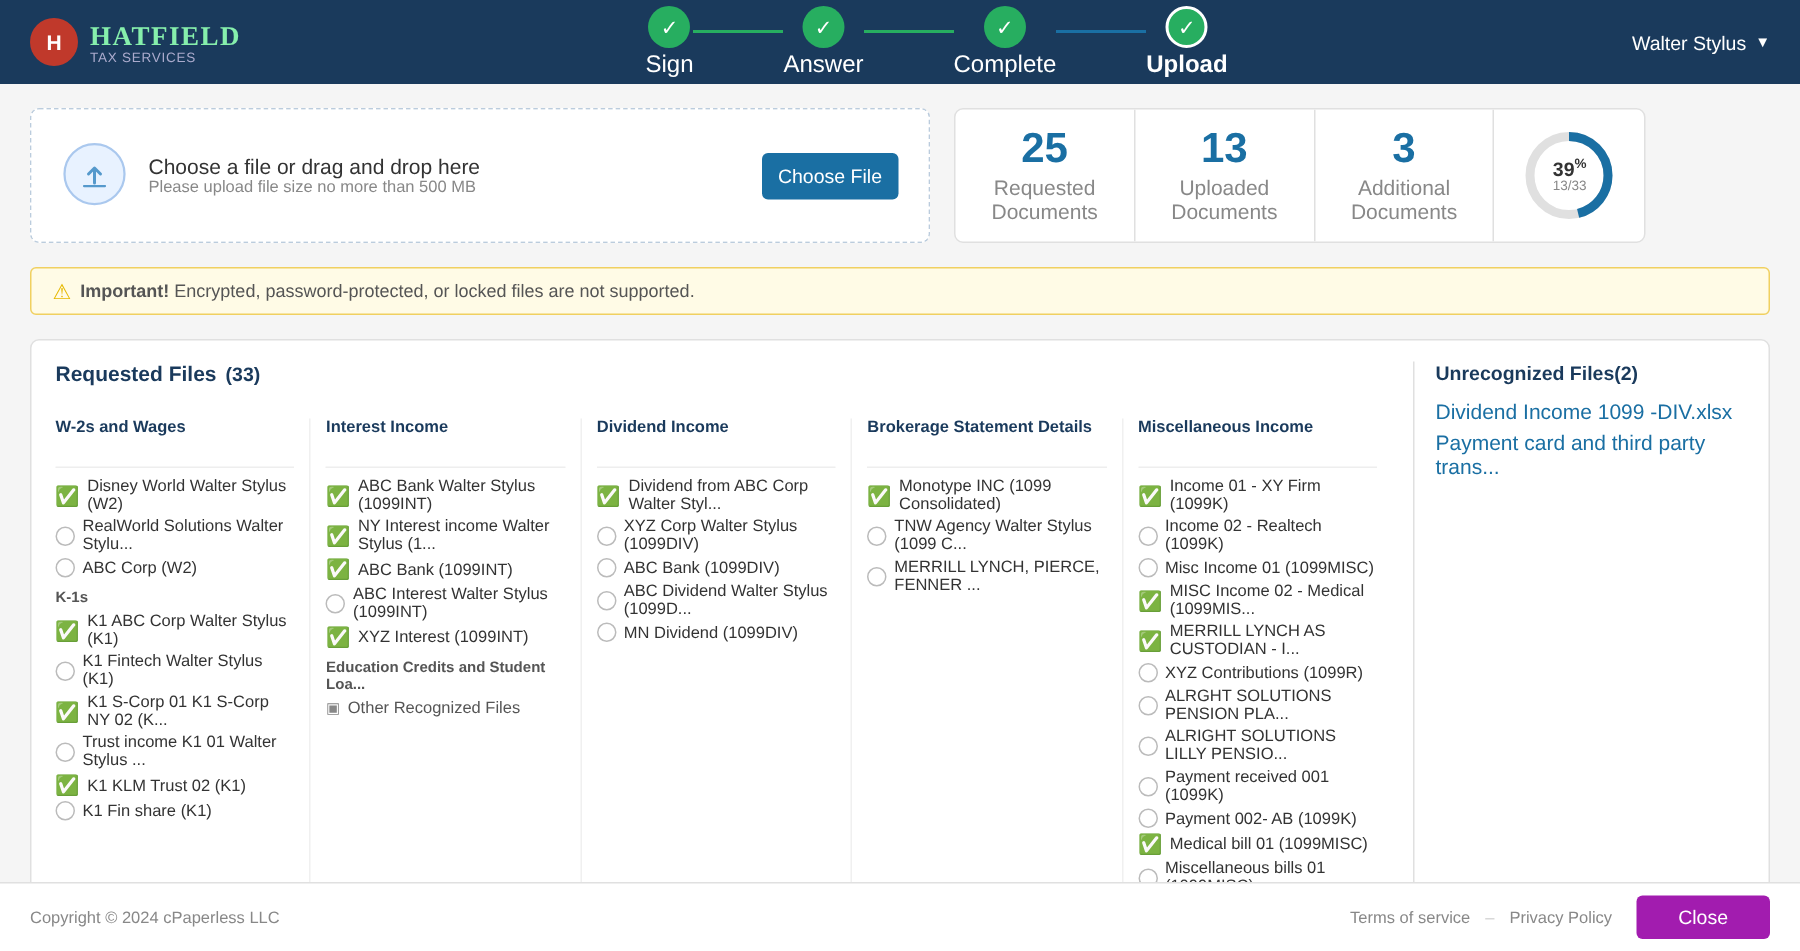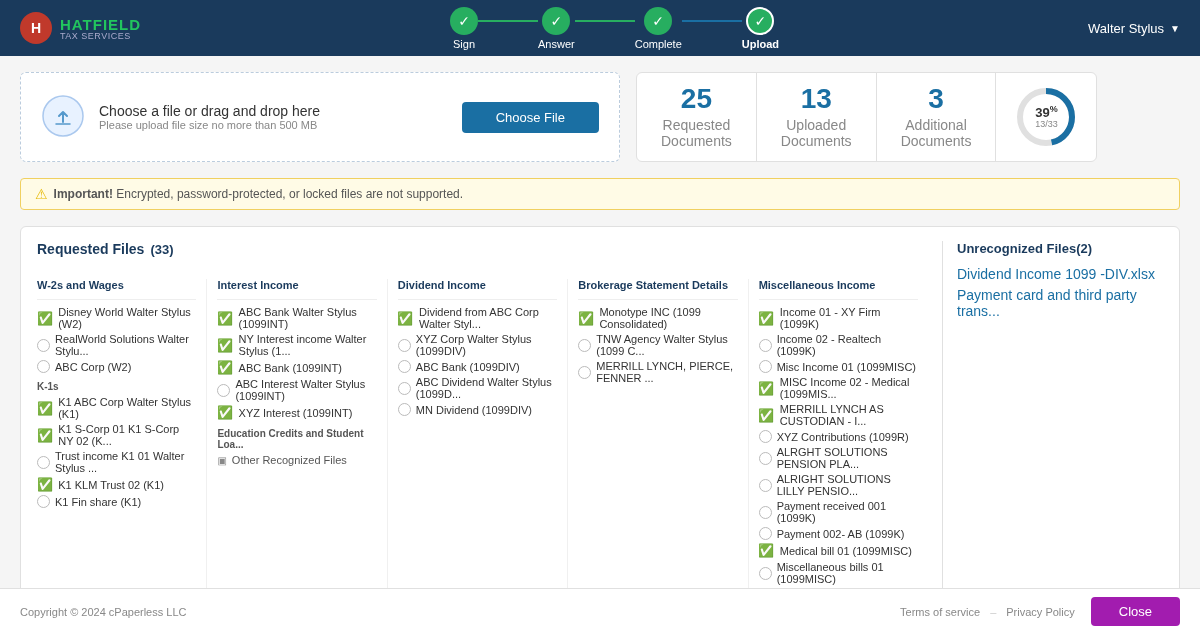--- a/index.html
+++ b/index.html
@@ -20,24 +20,25 @@
       gap: 8px;
     }
     .logo-icon {
       width: 32px; height: 32px;
       background: #c0392b;
       border-radius: 50%;
       display: flex; align-items: center; justify-content: center;
       color: white; font-weight: bold; font-size: 14px;
     }
     .logo-text {
-      color: #22c55e;
-      font-size: 15px;
+      color: #86efac;
+      font-size: 18px;
       font-weight: bold;
       letter-spacing: 1px;
+      font-family: Liberation Serif, serif;
     }
     .logo-sub {
       color: #aac;
       font-size: 9px;
       letter-spacing: 0.5px;
       margin-top: -2px;
     }
 
     
     .progress-steps {
@@ -59,21 +60,21 @@
       color: white;
       font-size: 14px;
       z-index: 1;
     }
     .step-circle.active {
       background: #27ae60;
       border: 2px solid white;
     }
     .step-label {
       color: white;
-      font-size: 11px;
+      font-size: 16px;
       margin-top: 3px;
     }
     .step-label.active {
       font-weight: bold;
     }
     .step-line {
       width: 60px;
       height: 2px;
       background: #27ae60;
       margin-bottom: 14px;
@@ -128,21 +129,21 @@
     }
     .upload-text p {
       font-size: 11px;
       color: #888;
     }
     .choose-file-btn {
       background: #1a6fa3;
       color: white;
       border: none;
       border-radius: 4px;
-      padding: 8px 34px;
+      padding: 8px 11px;
       font-size: 13px;
       cursor: pointer;
       margin-left: auto;
       white-space: nowrap;
     }
 
     
     .stats-area {
       display: flex;
       gap: 0;
@@ -251,21 +252,21 @@
       padding: 0 10px;
       min-width: 150px;
     }
     .file-column:first-child { padding-left: 0; }
     .file-column:last-child { border-right: none; }
     .column-title {
       font-size: 11px;
       font-weight: bold;
       color: #1a3a5c;
       margin-bottom: 6px;
-      padding-bottom: 8px;
+      padding-bottom: 20px;
       border-bottom: 1px solid #eee;
     }
     .sub-title {
       font-size: 10px;
       font-weight: bold;
       color: #555;
       margin: 8px 0 4px;
     }
     .file-item {
       display: flex;
@@ -471,20 +472,24 @@
           <div class="file-item">
               <span class="empty-circle"></span>
               <span>ABC Corp (W2)</span>
             </div>
           <div class="sub-title">K-1s</div>
           <div class="file-item">
               <span class="check-icon">✅</span>
               <span>K1 ABC Corp Walter Stylus (K1)</span>
             </div>
           <div class="file-item">
+              <span class="empty-circle"></span>
+              <span>K1 Fintech Walter Stylus (K1)</span>
+            </div>
+          <div class="file-item">
               <span class="check-icon">✅</span>
               <span>K1 S-Corp 01 K1 S-Corp NY 02 (K...</span>
             </div>
           <div class="file-item">
               <span class="empty-circle"></span>
               <span>Trust income K1 01 Walter Stylus ...</span>
             </div>
           <div class="file-item">
               <span class="check-icon">✅</span>
               <span>K1 KLM Trust 02 (K1)</span>

